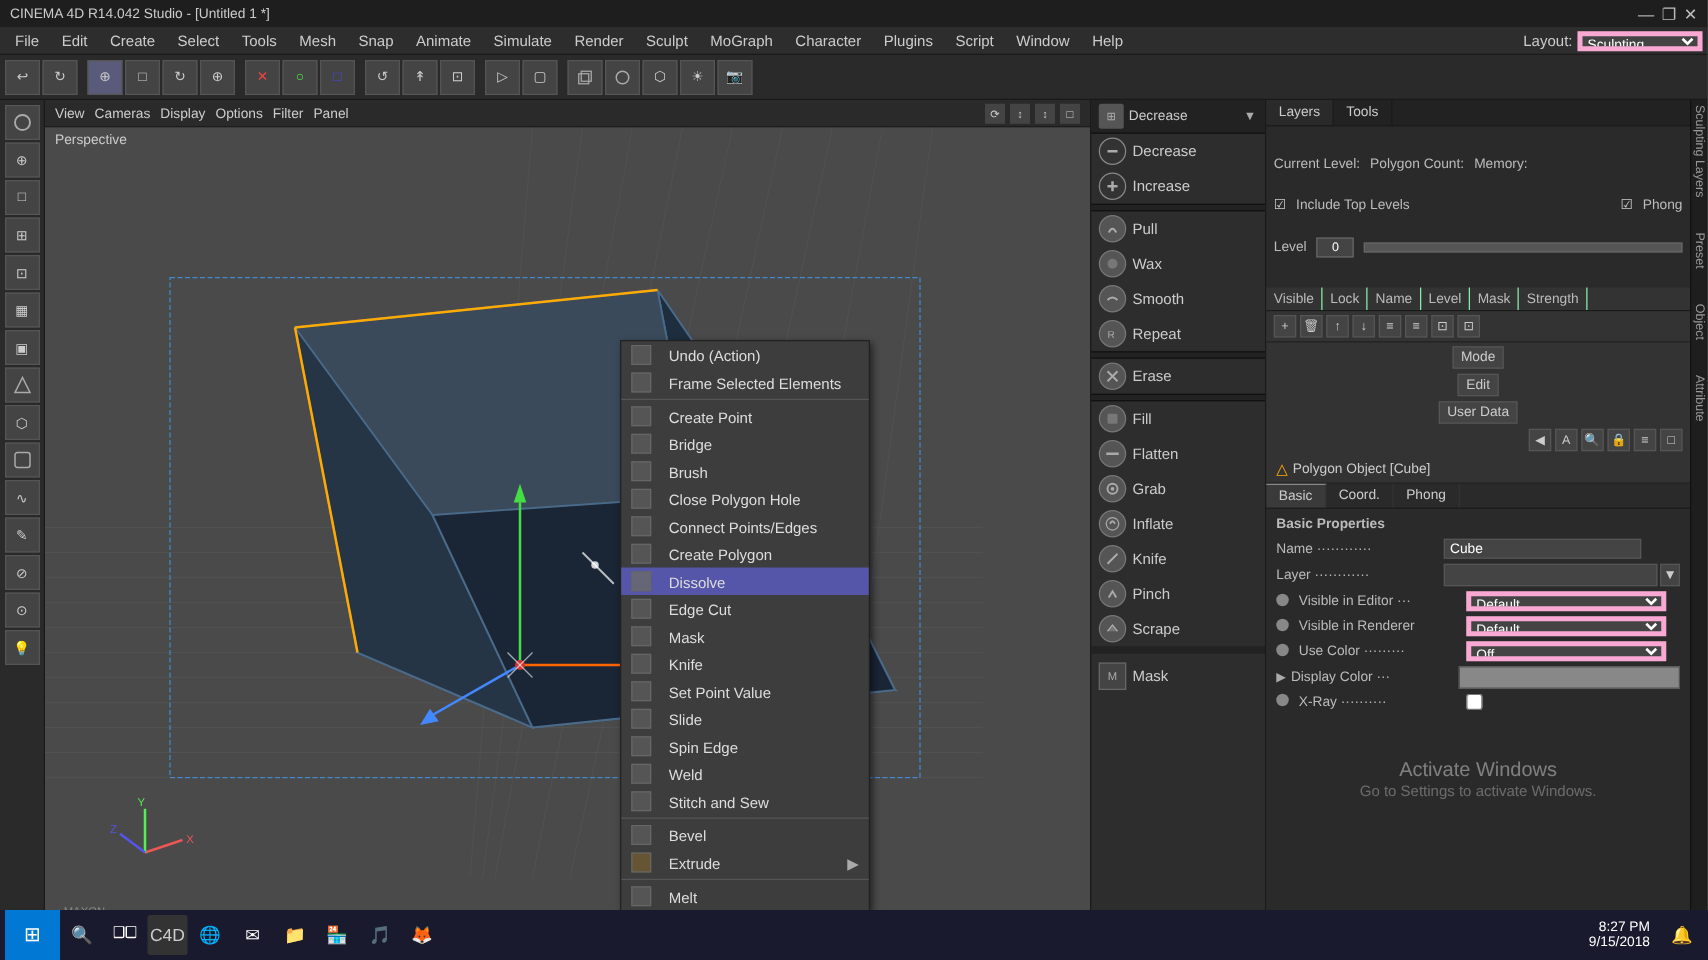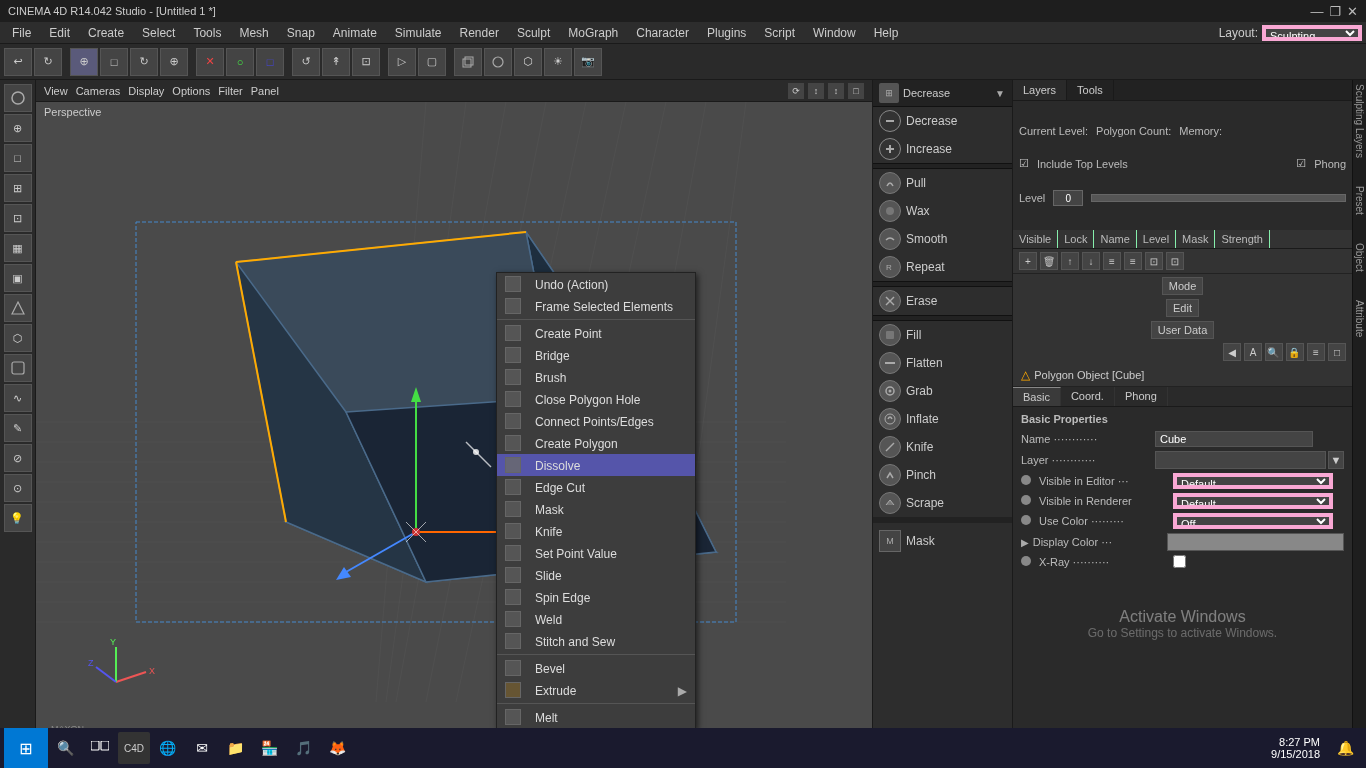--- a/index.html
+++ b/index.html
@@ -1088,21 +1088,21 @@
 <div id="taskbar">
   <div id="taskbar-start">⊞</div>
   <div class="taskbar-icon">🔍</div>
   <div class="taskbar-icon">
     <svg width="18" height="14">
         <rect x="0" y="0" width="8" height="9" rx="1" fill="none" stroke="#fff" stroke-width="1.2"></rect>
         <rect x="10" y="0" width="8" height="9" rx="1" fill="none" stroke="#fff" stroke-width="1.2"></rect>
       </svg>
   </div>
   <div class="taskbar-icon" style="background:#333;border-radius:2px;">
-    <span style="font-size:10px;color:#ccc;">C4D</span>
+    <span style="font-size:14px;color:#ccc;">C4D</span>
   </div>
   <div class="taskbar-icon" style="color:#4af;">🌐</div>
   <div class="taskbar-icon">✉</div>
   <div class="taskbar-icon">📁</div>
   <div class="taskbar-icon">🏪</div>
   <div class="taskbar-icon">🎵</div>
   <div class="taskbar-icon" style="color:#f60;">🦊</div>
   <div id="taskbar-clock">
     <div>8:27 PM</div>
     <div>9/15/2018</div>

